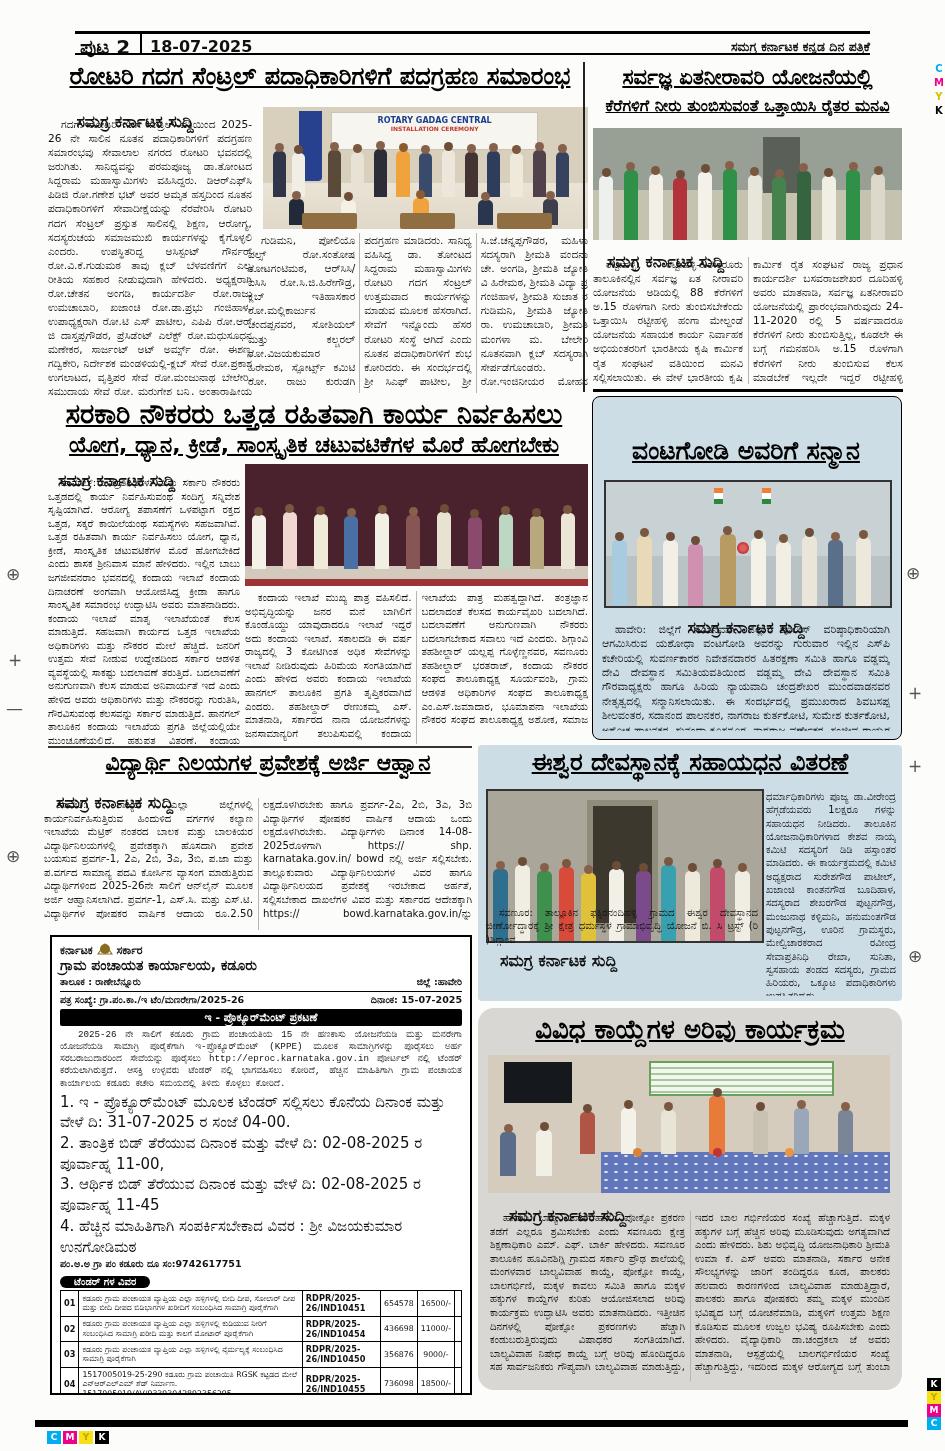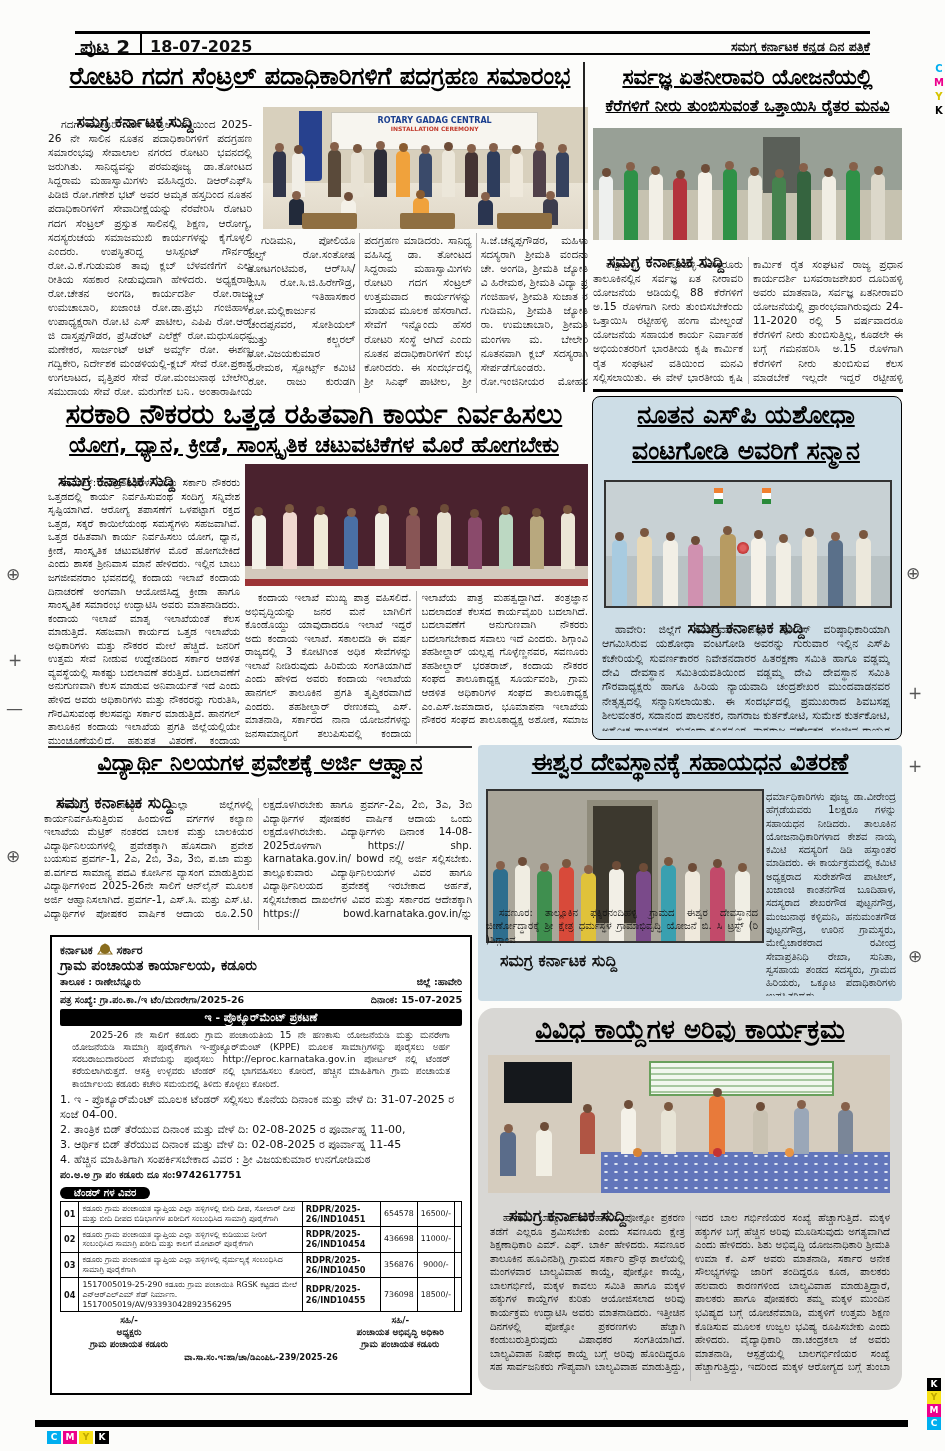--- a/index.html
+++ b/index.html
@@ -22,22 +22,22 @@
   
   .bluebox{position:absolute;background:#cddde6;}
   .graybox{position:absolute;background:#d8d7d4;border-radius:16px;}
   
   #tender{position:absolute;left:50px;top:935px;width:422px;height:460px;background:#fff;
           border:2px solid #000;box-sizing:border-box;padding:5px 8px;overflow:hidden;}
   #tender .c{text-align:left;}
   .tline{display:flex;justify-content:space-between;font-size:9.5px;font-weight:bold;margin-top:2px;}
   .tbar{background:#000;color:#fff;text-align:center;font-weight:bold;font-size:11px;
         padding:2px 0;margin:3px 0;border-radius:2px;}
-  .tintro{font-size:9.2px;line-height:1.32;text-align:justify;text-indent:18px;margin:2px 12px;}
-  .tcond{font-size:11px;line-height:1.38;}
+  .tintro{font-size:9.2px;line-height:1.32;text-align:justify;text-indent:18px;margin:2px 0;font-family:Liberation Mono, monospace;}
+  .tcond{font-size:15px;line-height:1.38;}
   .tpill{display:inline-block;background:#000;color:#fff;font-weight:bold;font-size:10px;
          padding:0 14px;border-radius:9px;margin:2px 0;}
   table.tt{border-collapse:collapse;width:100%;font-size:7.8px;line-height:1.25;}
   table.tt th,table.tt td{border:1px solid #000;padding:2px 3px;vertical-align:middle;}
   table.tt th{font-size:8px;}
   .tdnum{font-weight:bold;font-size:8.2px;}
   .signs{display:flex;justify-content:space-between;padding:3px 18px 0 30px;
          font-size:8.8px;font-weight:bold;text-align:center;line-height:1.35;}
   .tfoot{text-align:center;font-size:8.4px;font-weight:bold;margin-top:1px;}
 </style>
@@ -115,21 +115,20 @@
     <span class="pp" style="left:82%;height:70px;width:14px;background:#2f9147;"></span>
     <span class="pp" style="left:90%;height:66px;width:14px;background:#dcd8ca;--sk:#7a573f;"></span>
     <span class="pp" style="left:58%;height:63px;width:14px;background:#46824e;"></span>
   </div>
 
   <div class="abs byline" style="left:593px;top:244px;width:160px;text-align:left;padding-left:14px;">ಸಮಗ್ರ ಕರ್ನಾಟಕ ಸುದ್ದಿ</div>
   <div class="abs btxt cols2" style="left:593px;top:257px;width:310px;height:127px;">ರಟ್ಟೀಹಳ್ಳಿ: ರಟ್ಟೀಹಳ್ಳಿ-ಹಿರೇಕೆರೂರು ತಾಲೂಕಿನಲ್ಲಿನ ಸರ್ವಜ್ಞ ಏತ ನೀರಾವರಿ ಯೋಜನೆಯ ಅಡಿಯಲ್ಲಿ 88 ಕೆರೆಗಳಿಗೆ ಅ.15 ರೊಳಗಾಗಿ ನೀರು ತುಂಬಿಸಬೇಕೆಂದು ಒತ್ತಾಯಿಸಿ ರಟ್ಟೀಹಳ್ಳಿ ಹಂಗಾ ಮೇಲ್ದಂಡೆ ಯೋಜನೆಯ ಸಹಾಯಕ ಕಾರ್ಯ ನಿರ್ವಾಹಕ ಅಭಿಯಂತರರಿಗೆ ಭಾರತೀಯ ಕೃಷಿ ಕಾರ್ಮಿಕ ರೈತ ಸಂಘಟನೆ ವತಿಯಿಂದ ಮನವಿ ಸಲ್ಲಿಸಲಾಯಿತು. ಈ ವೇಳೆ ಭಾರತೀಯ ಕೃಷಿ ಕಾರ್ಮಿಕ ರೈತ ಸಂಘಟನೆ ರಾಜ್ಯ ಪ್ರಧಾನ ಕಾರ್ಯದರ್ಶಿ ಬಸವರಾಜಶೇಖರ ದೂದಿಹಳ್ಳಿ ಅವರು ಮಾತನಾಡಿ, ಸರ್ವಜ್ಞ ಏತನೀರಾವರಿ ಯೋಜನೆಯಲ್ಲಿ ಪ್ರಾರಂಭವಾಗಿರುವುದು 24-11-2020 ರಲ್ಲಿ 5 ವರ್ಷವಾದರೂ ಕೆರೆಗಳಿಗೆ ನೀರು ತುಂಬಿಸುತ್ತಿಲ್ಲ, ಕೂಡಲೇ ಈ ಬಗ್ಗೆ ಗಮನಹರಿಸಿ ಅ.15 ರೊಳಗಾಗಿ ಕೆರೆಗಳಿಗೆ ನೀರು ತುಂಬಿಸುವ ಕೆಲಸ ಮಾಡಬೇಕೆ ಇಲ್ಲದೇ ಇದ್ದರೆ ರಟ್ಟೀಹಳ್ಳಿ ನೀರಾವರಿ ಕಚೇರಿ ಎದುರು ಪ್ರತಿಭಟನೆ ಹಮ್ಮಿಕೊಳ್ಳಲಾಗುವುದು ಎಂದರು. ಮಹೇಶ ಕೊಂಬ್ಳಿರು, ಶಿವಣ್ಣ ಜವನವರ, ಶಿವಾನಂದಪ್ಪ ಜಾದರ, ವಿಜಯಕುಮಾರ ಕೋಳಿವಾಡ, ಖಲೀಲ ದೊಡ್ಡಮನಿ, ಕುಮಾರ ಗವಿಯಪ್ಪನವರ, ಲೋಕೇಶ ಸಂಕ್ವಳ್ಳಿ, ಶಿವನಗೌಡ ಕೋರಿಗೌಡ್ರ, ಕಿರಣ ಪಾಟೀಲ ಸೇರಿದಂತೆ ಹಲವರಿದ್ದರು.</div>
   <div class="rule" style="left:593px;top:389px;width:310px;height:3px;"></div>
 
   <div class="bluebox" style="left:592px;top:396px;width:308px;height:342px;border:1.5px solid #000;border-radius:8px;"></div>
-  <div class="hl" style="left:598px;top:402px;width:296px;font-size:25px;">ನೂತನ ಎಸ್‌ಪಿ ಯಶೋಧಾ</div>
   <div class="hl" style="left:598px;top:438px;width:296px;font-size:25px;">ವಂಟಗೋಡಿ ಅವರಿಗೆ ಸನ್ಮಾನ</div>
 
   <div class="photo" style="left:604px;top:480px;width:284px;height:124px;border:2px solid #333;background:linear-gradient(180deg,#c8d1d4 0%,#c8d1d4 60%,#b9c2c4 60%,#b9c2c4 100%);">
     <span class="abs" style="left:38%;top:5%;width:9px;height:16px;background:linear-gradient(180deg,#f08030 33%,#fff 33%,#fff 66%,#2a8a3a 66%);"></span>
     <span class="abs" style="left:55%;top:5%;width:9px;height:16px;background:linear-gradient(180deg,#f08030 33%,#fff 33%,#fff 66%,#2a8a3a 66%);"></span>
     <span class="pp" style="left:2%;height:66px;width:15px;background:#a8cbe0;--sk:#6d4c38;"></span>
     <span class="pp" style="left:11%;height:70px;width:15px;background:#e8d9b8;--sk:#7a573f;"></span>
     <span class="pp" style="left:20%;height:66px;width:15px;background:#f2efe6;--sk:#6d4c38;"></span>
     <span class="pp" style="left:29%;height:62px;width:15px;background:#d091b0;--sk:#6d4c38;"></span>
     <span class="pp" style="left:40%;height:72px;width:16px;background:#b79b62;--sk:#7a573f;"></span>
@@ -162,21 +161,21 @@
     <span class="pp" style="left:56%;bottom:14%;height:57px;width:14px;background:#e8e2d2;--sk:#6d4c38;"></span>
     <span class="pp" style="left:65%;bottom:14%;height:52px;width:14px;background:#8a4a6b;--sk:#6d4c38;"></span>
     <span class="pp" style="left:74%;bottom:14%;height:55px;width:14px;background:#bcd8c2;--sk:#7a573f;"></span>
     <span class="pp" style="left:83%;bottom:14%;height:53px;width:14px;background:#b8a87e;--sk:#6d4c38;"></span>
     <span class="pp" style="left:92%;bottom:14%;height:56px;width:14px;background:#ece6d6;--sk:#7a573f;"></span>
   </div>
 
   <div class="abs btxt cols2" style="left:245px;top:591px;width:343px;height:153px;font-size:10.2px;">ಕಂದಾಯ ಇಲಾಖೆ ಮುಖ್ಯ ಪಾತ್ರ ವಹಿಸಲಿದೆ. ಅಭಿವೃದ್ಧಿಯನ್ನು ಜನರ ಮನೆ ಬಾಗಿಲಿಗೆ ಕೊಂಡೊಯ್ದು ಯಾವುದಾದರೂ ಇಲಾಖೆ ಇದ್ದರೆ ಅದು ಕಂದಾಯ ಇಲಾಖೆ. ಸಕಾಲದಡಿ ಈ ವರ್ಷ ರಾಜ್ಯದಲ್ಲಿ 3 ಕೋಟಿಗಿಂತ ಅಧಿಕ ಸೇವೆಗಳನ್ನು ಇಲಾಖೆ ನೀಡಿರುವುದು ಹಿರಿಮೆಯ ಸಂಗತಿಯಾಗಿದೆ ಎಂದು ಹೇಳಿದ ಅವರು ಕಂದಾಯ ಇಲಾಖೆಯ ಹಾನಗಲ್ ತಾಲೂಕಿನ ಪ್ರಗತಿ ತೃಪ್ತಿಕರವಾಗಿದೆ ಎಂದರು. ತಹಶೀಲ್ದಾರ್ ರೇಣುಕಮ್ಮ ಎಸ್. ಮಾತನಾಡಿ, ಸರ್ಕಾರದ ನಾನಾ ಯೋಜನೆಗಳನ್ನು ಜನಸಾಮಾನ್ಯರಿಗೆ ತಲುಪಿಸುವಲ್ಲಿ ಕಂದಾಯ ಇಲಾಖೆಯ ಪಾತ್ರ ಮಹತ್ವದ್ದಾಗಿದೆ. ತಂತ್ರಜ್ಞಾನ ಬದಲಾದಂತೆ ಕೆಲಸದ ಕಾರ್ಯವೈಖರಿ ಬದಲಾಗಿದೆ. ಬದಲಾವಣೆಗೆ ಅನುಗುಣವಾಗಿ ನೌಕರರು ಬದಲಾಗಬೇಕಾದ ಸವಾಲು ಇದೆ ಎಂದರು. ಶಿಗ್ಗಾಂವಿ ತಹಶೀಲ್ದಾರ್ ಯಲ್ಲಪ್ಪ ಗೊಳ್ಳೆಣ್ಣನವರ, ಸವಣೂರು ತಹಶೀಲ್ದಾರ್ ಭರತರಾಜ್, ಕಂದಾಯ ನೌಕರರ ಸಂಘದ ತಾಲೂಕಾಧ್ಯಕ್ಷ ಸೂರ್ಯವಂಶಿ, ಗ್ರಾಮ ಆಡಳಿತ ಅಧಿಕಾರಿಗಳ ಸಂಘದ ತಾಲೂಕಾಧ್ಯಕ್ಷ ಎಂ.ಎಸ್.ಜಮಾದಾರ, ಭೂಮಾಪನಾ ಇಲಾಖೆಯ ನೌಕರರ ಸಂಘದ ತಾಲೂಕಾಧ್ಯಕ್ಷ ಅಶೋಕ, ಸಮಾಜ ಕಲ್ಯಾಣ ಇಲಾಖೆಯ ಸಹಾಯಕ ನಿರ್ದೇಶಕ ಗಂಗಮ್ಮ ಹಿರೇಮಠ ಸೇರಿದಂತೆ ಇನ್ನಿತರರು ಇದ್ದರು.</div>
   <div class="abs" style="left:48px;top:746px;width:424px;height:1.5px;background:#333;"></div>
 
-  <div class="hl" style="left:44px;top:751px;width:432px;font-size:22px;">ವಿದ್ಯಾರ್ಥಿ ನಿಲಯಗಳ ಪ್ರವೇಶಕ್ಕೆ ಅರ್ಜಿ ಆಹ್ವಾನ</div>
+  <div class="hl" style="left:52px;top:751px;width:432px;font-size:22px;">ವಿದ್ಯಾರ್ಥಿ ನಿಲಯಗಳ ಪ್ರವೇಶಕ್ಕೆ ಅರ್ಜಿ ಆಹ್ವಾನ</div>
   <div class="abs byline" style="left:48px;top:785px;width:150px;text-align:left;padding-left:8px;">ಸಮಗ್ರ ಕರ್ನಾಟಕ ಸುದ್ದಿ</div>
   <div class="abs btxt cols2" style="left:44px;top:798px;width:428px;height:132px;font-size:10.2px;">ಹಾವೇರಿ: ರಾಜ್ಯದ ಎಲ್ಲಾ ಜಿಲ್ಲೆಗಳಲ್ಲಿ ಕಾರ್ಯನಿರ್ವಹಿಸುತ್ತಿರುವ ಹಿಂದುಳಿದ ವರ್ಗಗಳ ಕಲ್ಯಾಣ ಇಲಾಖೆಯ ಮೆಟ್ರಿಕ್ ನಂತರದ ಬಾಲಕ ಮತ್ತು ಬಾಲಕಿಯರ ವಿದ್ಯಾರ್ಥಿನಿಲಯಗಳಲ್ಲಿ ಪ್ರವೇಶಕ್ಕಾಗಿ ಹೊಸದಾಗಿ ಪ್ರವೇಶ ಬಯಸುವ ಪ್ರವರ್ಗ-1, 2ಎ, 2ಬಿ, 3ಎ, 3ಬಿ, ಪ.ಜಾ ಮತ್ತು ಪ.ವರ್ಗದ ಸಾಮಾನ್ಯ ಪದವಿ ಕೋರ್ಸಿನ ವ್ಯಾಸಂಗ ಮಾಡುತ್ತಿರುವ ವಿದ್ಯಾರ್ಥಿಗಳಿಂದ 2025-26ನೇ ಸಾಲಿಗೆ ಆನ್‌ಲೈನ್ ಮೂಲಕ ಅರ್ಜಿ ಆಹ್ವಾನಿಸಲಾಗಿದೆ. ಪ್ರವರ್ಗ-1, ಎಸ್.ಸಿ. ಮತ್ತು ಎಸ್.ಟಿ. ವಿದ್ಯಾರ್ಥಿಗಳ ಪೋಷಕರ ವಾರ್ಷಿಕ ಆದಾಯ ರೂ.2.50 ಲಕ್ಷದೊಳಗಿರಬೇಕು ಹಾಗೂ ಪ್ರವರ್ಗ-2ಎ, 2ಬಿ, 3ಎ, 3ಬಿ ವಿದ್ಯಾರ್ಥಿಗಳ ಪೋಷಕರ ವಾರ್ಷಿಕ ಆದಾಯ ಒಂದು ಲಕ್ಷದೊಳಗಿರಬೇಕು. ವಿದ್ಯಾರ್ಥಿಗಳು ದಿನಾಂಕ 14-08-2025ರೊಳಗಾಗಿ https:// shp. karnataka.gov.in/ bowd ನಲ್ಲಿ ಅರ್ಜಿ ಸಲ್ಲಿಸಬೇಕು. ತಾಲ್ಲೂಕುವಾರು ವಿದ್ಯಾರ್ಥಿನಿಲಯಗಳ ವಿವರ ಹಾಗೂ ವಿದ್ಯಾರ್ಥಿನಿಲಯದ ಪ್ರವೇಶಕ್ಕೆ ಇರಬೇಕಾದ ಅರ್ಹತೆ, ಸಲ್ಲಿಸಬೇಕಾದ ದಾಖಲೆಗಳ ವಿವರ ಮತ್ತು ಸರ್ಕಾರದ ಆದೇಶಕ್ಕಾಗಿ https:// bowd.karnataka.gov.in/ನ್ನು ನೋಡಬಹುದು. ಅರ್ಜಿ ಸಲ್ಲಿಸಲು ತಾಂತ್ರಿಕ ತೊಂದರೆಗಳಾದಲ್ಲಿ bowdhelpline@gmail.com ಇ-ಮೇಲ್ ಮುಖಾಂತರ ಅಥವಾ ಹಿಂದುಳಿದ ವರ್ಗಗಳ ಕಲ್ಯಾಣ ಇಲಾಖೆ ಜಿಲ್ಲಾ ಅಥವಾ ತಾಲ್ಲೂಕು ಅಧಿಕಾರಿಗಳ ಕಚೇರಿಯನ್ನು ಅಗತ್ಯ ದಾಖಲೆಗಳೊಂದಿಗೆ ಸಂಪರ್ಕಿಸಬಹುದು ಅಥವಾ ಸಹಾಯವಾಣಿ ಸಂಖ್ಯೆ 8050770004 ಮತ್ತು 8050770005 ಸಂಪರ್ಕಿಸಬಹುದೆಂದು ಹಿಂದುಳಿದ ವರ್ಗಗಳ ಕಲ್ಯಾಣ ಇಲಾಖೆ ಅಧಿಕಾರಿಗಳು ಪ್ರಕಟಣೆಯಲ್ಲಿ ತಿಳಿಸಿದ್ದಾರೆ.</div>
 
   <div id="tender">
     <div class="c" style="font-size:11px;font-weight:bold;">
       <span>ಕರ್ನಾಟಕ</span>
       <svg width="16" height="14" viewBox="0 0 16 14" style="vertical-align:-2px">
         <circle cx="8" cy="7" r="5" fill="#8a6d1e"></circle>
         <path d="M1 12 L8 2 L15 12 Z" fill="none" stroke="#8a6d1e" stroke-width="1.2"></path>
       </svg>

